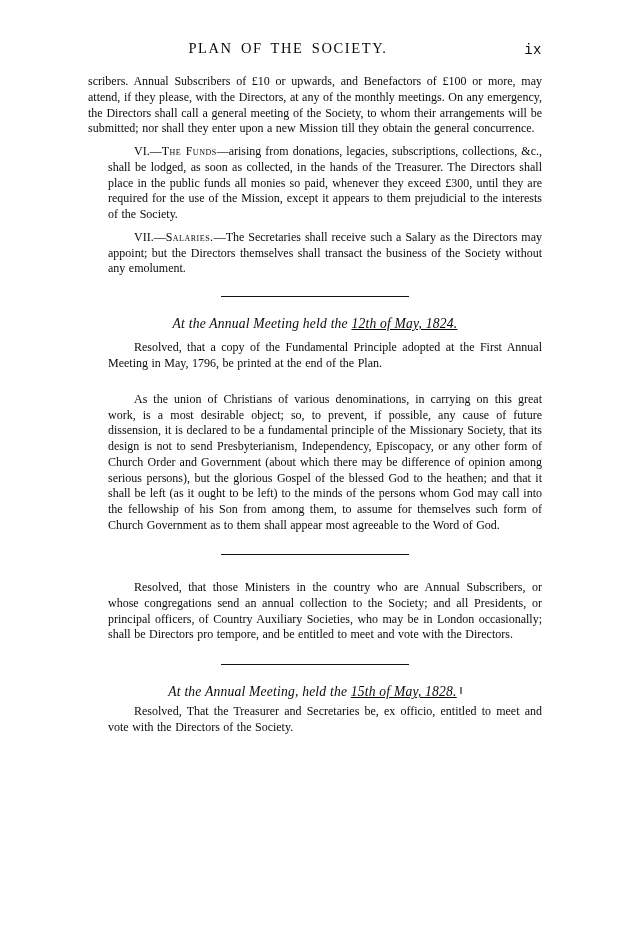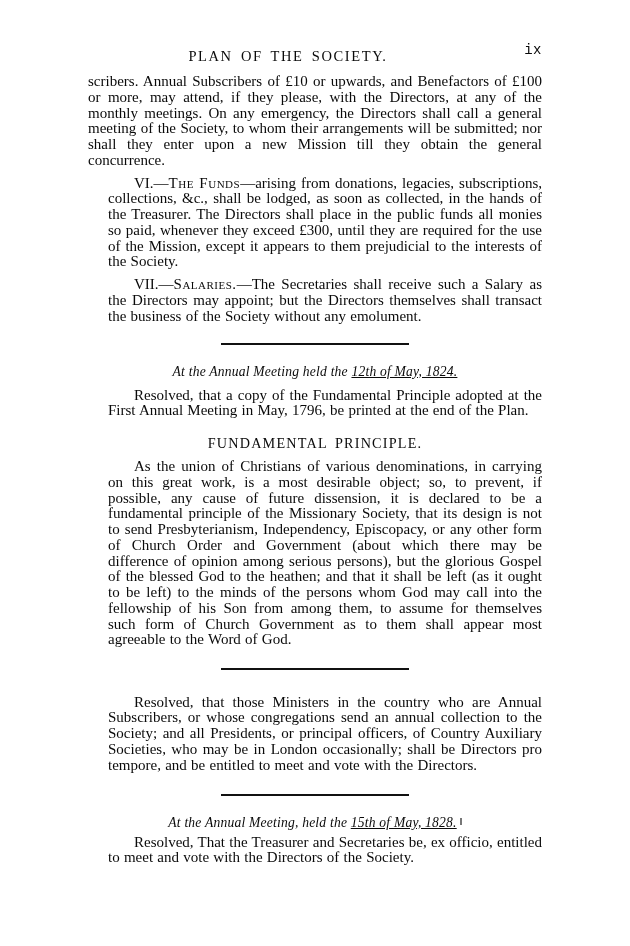--- a/index.html
+++ b/index.html
@@ -28,41 +28,41 @@
   .running-head {
     position: absolute;
     left: 88px;
     top: 40px;
     width: 454px;
     height: 20px;
   }
   .head-title {
     position: absolute;
     left: 0;
-    top: 8px;
+    top: 0;
     width: 400px;
     text-align: center;
     font-size: 14.5px;
     letter-spacing: 1.6px;
     word-spacing: 3px;
     white-space: nowrap;
   }
   .folio {
     position: absolute;
     right: 0;
     top: 2px;
     font-size: 14px;
     letter-spacing: 0.5px;
     font-family: Liberation Mono, monospace;
   }
 
   
   .para {
     margin: 0;
-    font-size: 15px;
+    font-size: 12px;
     line-height: 15.75px;
     text-align: justify;
     text-justify: inter-word;
     word-spacing: 0.5px;
   }
   .para.indent {
     text-indent: 26px;
     margin-left: 20px;
   }
   .gap-sm { height: 7px; }
@@ -144,21 +144,20 @@
     <div style="height:18px;"></div>
 
     <p class="center-head"><span class="it">At the Annual Meeting held the </span><span class="roman">12th of May, 1824.</span></p>
 
     <div style="height:7px;"></div>
 
     <p class="para indent">Resolved, that a copy of the Fundamental Principle adopted at the First Annual Meeting in May, 1796, be printed at the end of the Plan.</p>
 
     <div style="height:14px;"></div>
 
-    <p class="section-head">FUNDAMENTAL PRINCIPLE.</p>
 
     <div style="height:6px;"></div>
 
     <p class="para indent"><span>As the union of Christians of various denominations, in carrying on this great work, is a most desirable object; so, to prevent, if possible, any cause of future dissension, it is declared to be a </span><span class="it">fundamental principle</span><span> of the Missionary Society, that its design is not to send Presbyterianism, Independency, Episcopacy, or any other form of Church Order and Government (about which there may be difference of opinion among serious persons), but the glorious Gospel of the blessed God to the heathen; and that it shall be left (as it ought to be left) to the minds of the persons whom God may call into the fellowship of his Son from among them, to assume for themselves such form of Church Government as to them shall appear most agreeable to the Word of God.</span></p>
 
     <div style="height:20px;"></div>
     <div class="rule-wrap">
       <div class="rule"></div>
     </div>
     <div style="height:18px;"></div>

